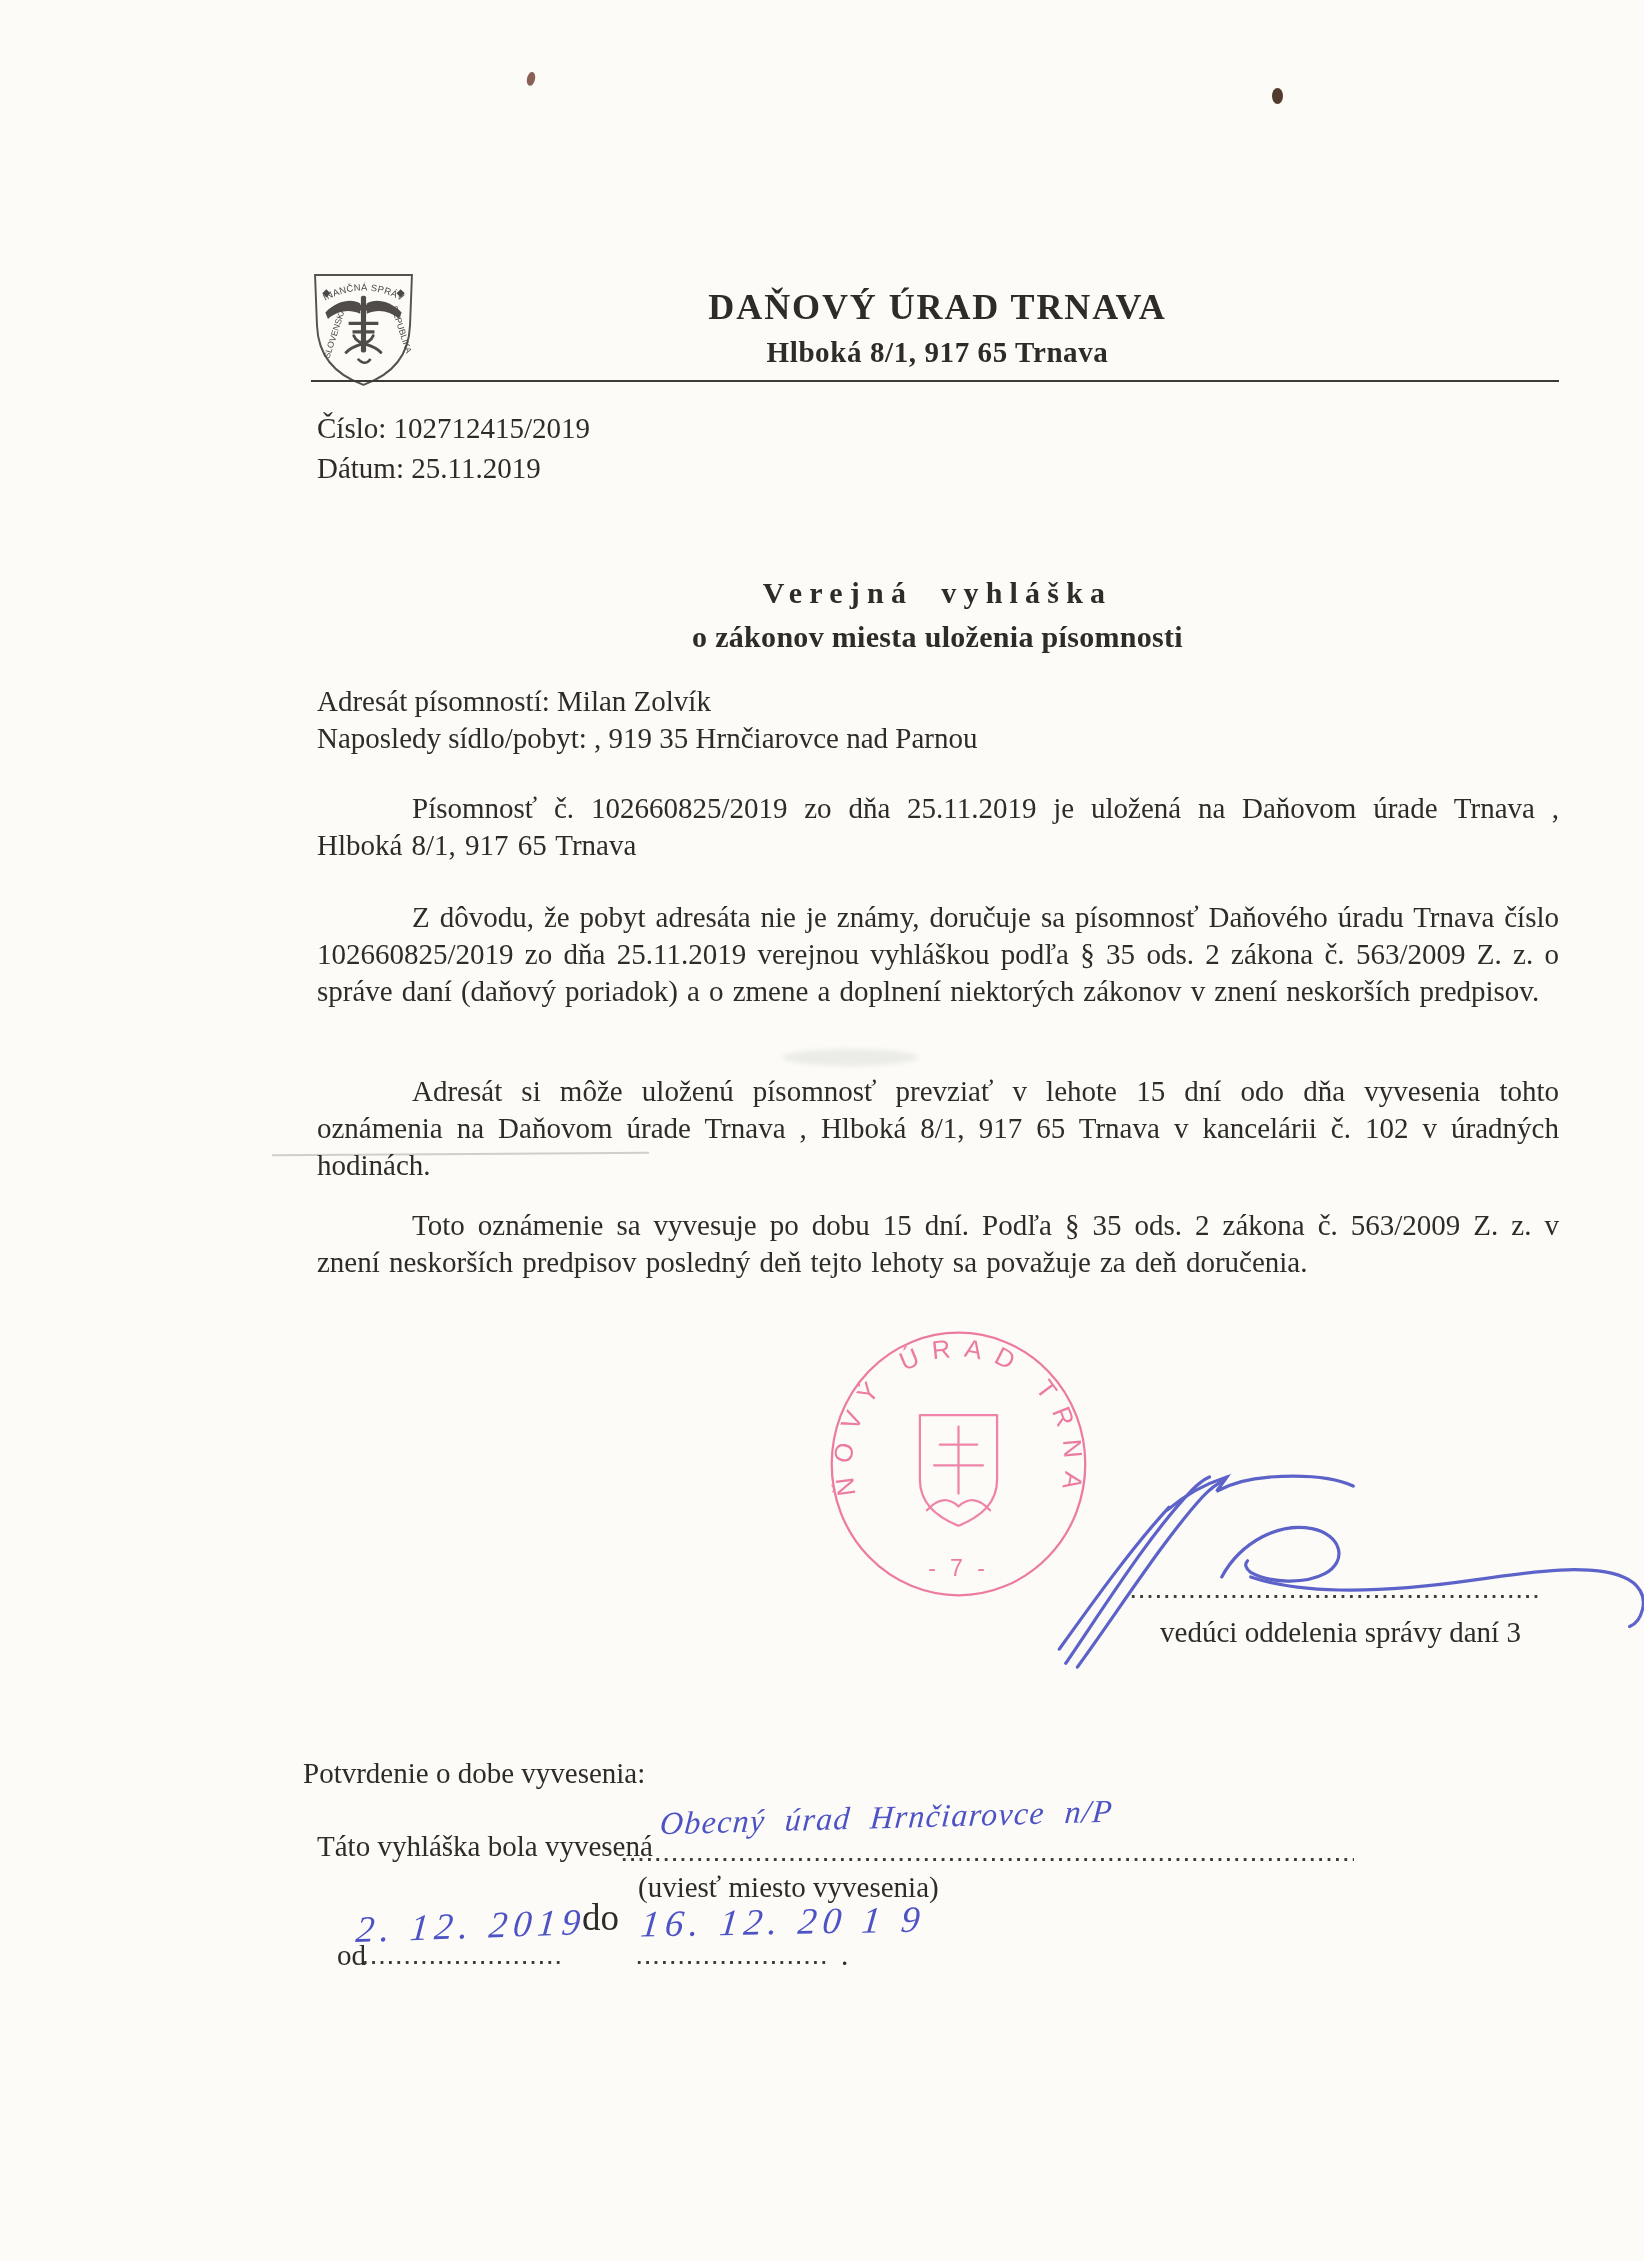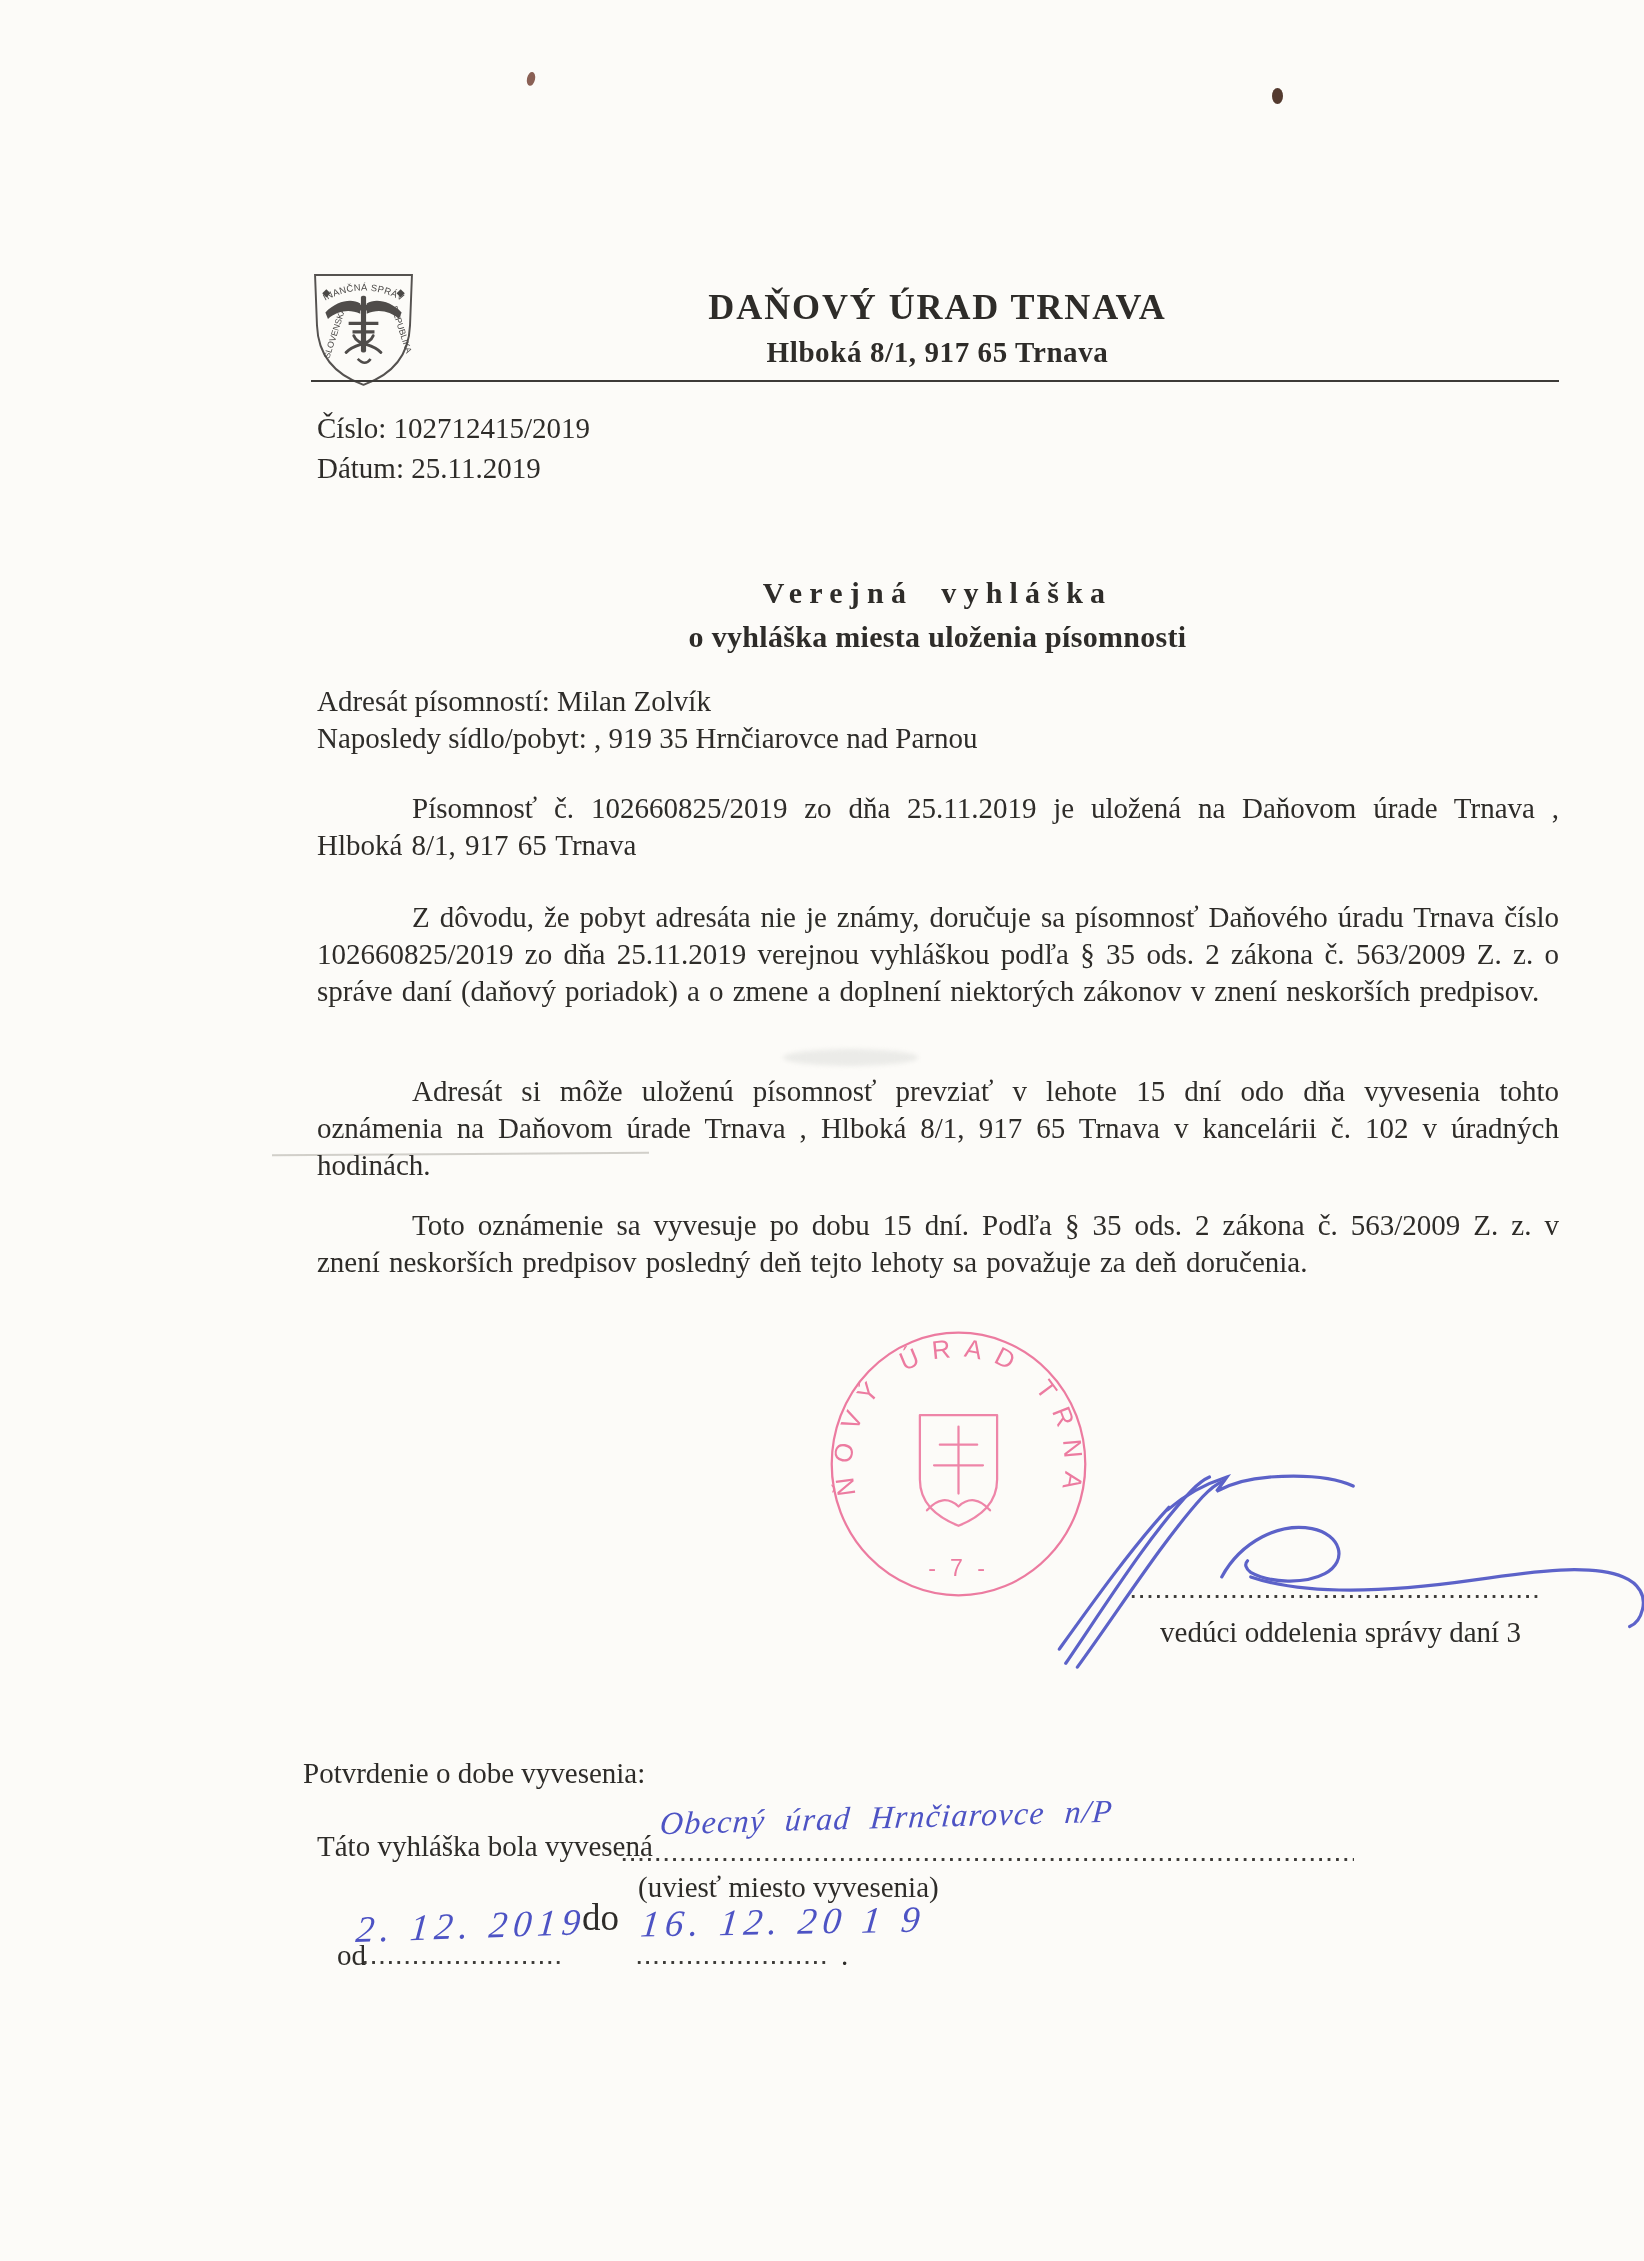--- a/index.html
+++ b/index.html
@@ -98,21 +98,21 @@
     <span>102712415/2019</span>
   </div>
   <div>
     <span>Dátum:</span>
     <span>25.11.2019</span>
   </div>
 </div>
 
 <div class="abs doc-title">
   <span class="l1">Verejná vyhláška</span>
-  <span class="l2">o vyhláška miesta uloženia písomnosti</span>
+  <span class="l2">o zákonov miesta uloženia písomnosti</span>
 </div>
 
 <div class="abs addressee">
   <div>Adresát písomností: Milan Zolvík</div>
   <div>Naposledy sídlo/pobyt: , 919 35 Hrnčiarovce nad Parnou</div>
 </div>
 
 <div class="abs para" id="p1">Písomnosť č. 102660825/2019 zo dňa 25.11.2019 je uložená na Daňovom úrade Trnava , Hlboká 8/1, 917 65 Trnava</div>
 <div class="abs para" id="p2">Z dôvodu, že pobyt adresáta nie je známy, doručuje sa písomnosť Daňového úradu Trnava číslo 102660825/2019 zo dňa 25.11.2019 verejnou vyhláškou podľa § 35 ods. 2 zákona č. 563/2009 Z. z. o správe daní (daňový poriadok) a o zmene a doplnení niektorých zákonov v znení neskorších predpisov.</div>
 <div class="abs para" id="p3">Adresát si môže uloženú písomnosť prevziať v lehote 15 dní odo dňa vyvesenia tohto oznámenia na Daňovom úrade Trnava , Hlboká 8/1, 917 65 Trnava v kancelárii č. 102 v úradných hodinách.</div>

